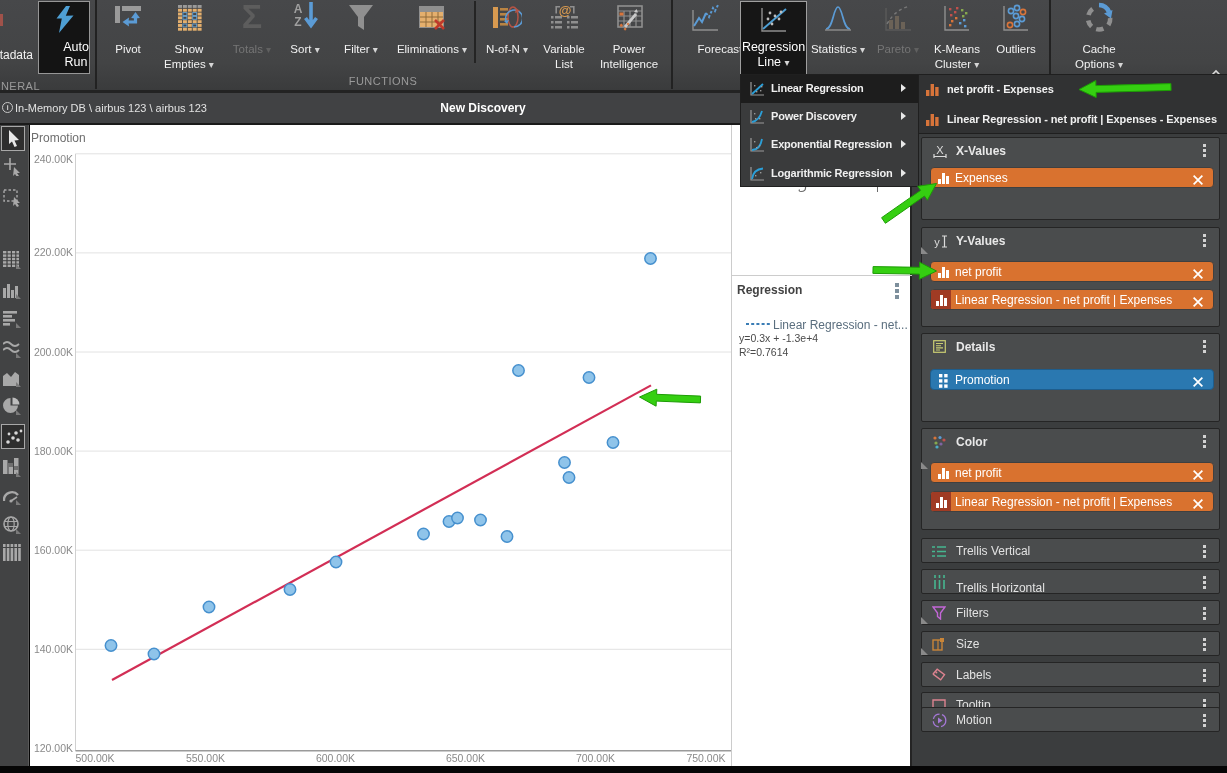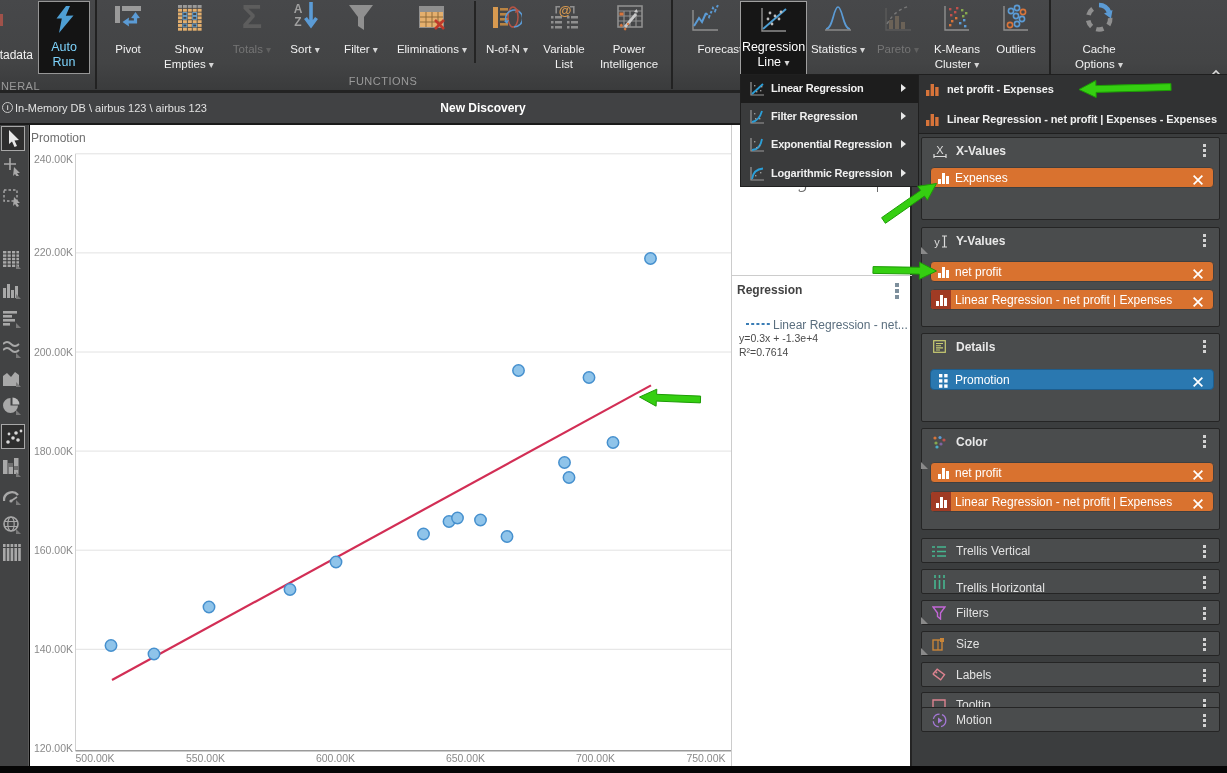--- a/index.html
+++ b/index.html
@@ -56,21 +56,21 @@
   <div id="bottombar" class="abs"></div>
 
   <div class="abs" style="left:-17px;top:48px;font-size:12px;color:#f2f2f2;">Metadata</div>
   <div class="abs" style="left:-16px;top:76px;"><span class="grouplbl">GENERAL</span></div>
   <div class="abs" style="left:-4px;top:14px;width:7px;height:12px;background:#a0524a;"></div>
 
   <div class="abs" style="left:38px;top:1px;width:52px;height:73px;background:#141414;border:1px solid #969696;box-sizing:border-box;">
     <svg class="abs" style="left:12px;top:3px;" width="28" height="30" viewBox="0 0 28 30">
       <path d="M15 1 L5.5 13.5 L10.8 13.5 L8 28 L22.5 10.5 L14.8 10.8 L19 1 Z" fill="#4e9fd4"></path>
     </svg>
-    <div class="abs" style="left:0;top:38px;width:50px;text-align:center;font-size:12.5px;color:#7dd3fc;line-height:15px;">Auto<br>Run</div>
+    <div class="abs" style="left:0;top:38px;width:50px;text-align:center;font-size:12.5px;color:#ffffff;line-height:15px;padding-left:12px;">Auto<br>Run</div>
   </div>
   <div class="abs sep" style="left:95px;"></div>
 
   <svg class="abs" style="left:114px;top:4px;" width="28" height="28" viewBox="0 0 28 28">
     <rect x="1" y="2" width="5" height="17" fill="#9a9a9a"></rect>
     <rect x="8" y="2" width="19" height="5" fill="#9a9a9a"></rect>
     <path d="M21.5 13 V18 H13" stroke="#5b9bd5" stroke-width="3.2" fill="none"></path>
     <path d="M21.5 14.5 l-4.4 -0.5 l4.4 -6 l4.4 6 z" fill="#5b9bd5"></path>
     <path d="M14.5 18 l0.5 -4.4 l-6.5 4.4 l6.5 4.4 z" fill="#5b9bd5"></path>
   </svg>
@@ -716,21 +716,21 @@
     <div class="abs m1item" style="top:28px;height:28px;">
       <svg class="abs" style="left:8px;top:6px;" width="16" height="16" viewBox="0 0 16 16">
         <path d="M2 1 V14 H15" stroke="#9a9a9a" stroke-width="1.2" fill="none"></path>
         <path d="M3 13 C8 12 11 9 13 2" stroke="#2b9fd8" stroke-width="1.8" fill="none"></path>
         <g fill="#9a9a9a">
             <rect x="5" y="4" width="1.4" height="1.4"></rect>
             <rect x="10" y="9" width="1.4" height="1.4"></rect>
             <rect x="6" y="9" width="1.4" height="1.4"></rect>
           </g>
       </svg>
-      <div class="m1txt">Filter Regression</div>
+      <div class="m1txt">Power Discovery</div>
         <div class="m1arrow"></div>
     </div>
     <div class="abs m1item" style="top:56px;height:28.5px;">
       <svg class="abs" style="left:8px;top:6px;" width="16" height="16" viewBox="0 0 16 16">
         <path d="M2 1 V14 H15" stroke="#9a9a9a" stroke-width="1.2" fill="none"></path>
         <path d="M3 13 C9 13 12 8 13 2" stroke="#2b9fd8" stroke-width="1.8" fill="none"></path>
         <g fill="#9a9a9a">
             <rect x="5" y="4" width="1.4" height="1.4"></rect>
             <rect x="10" y="8" width="1.4" height="1.4"></rect>
             <rect x="7" y="10" width="1.4" height="1.4"></rect>

